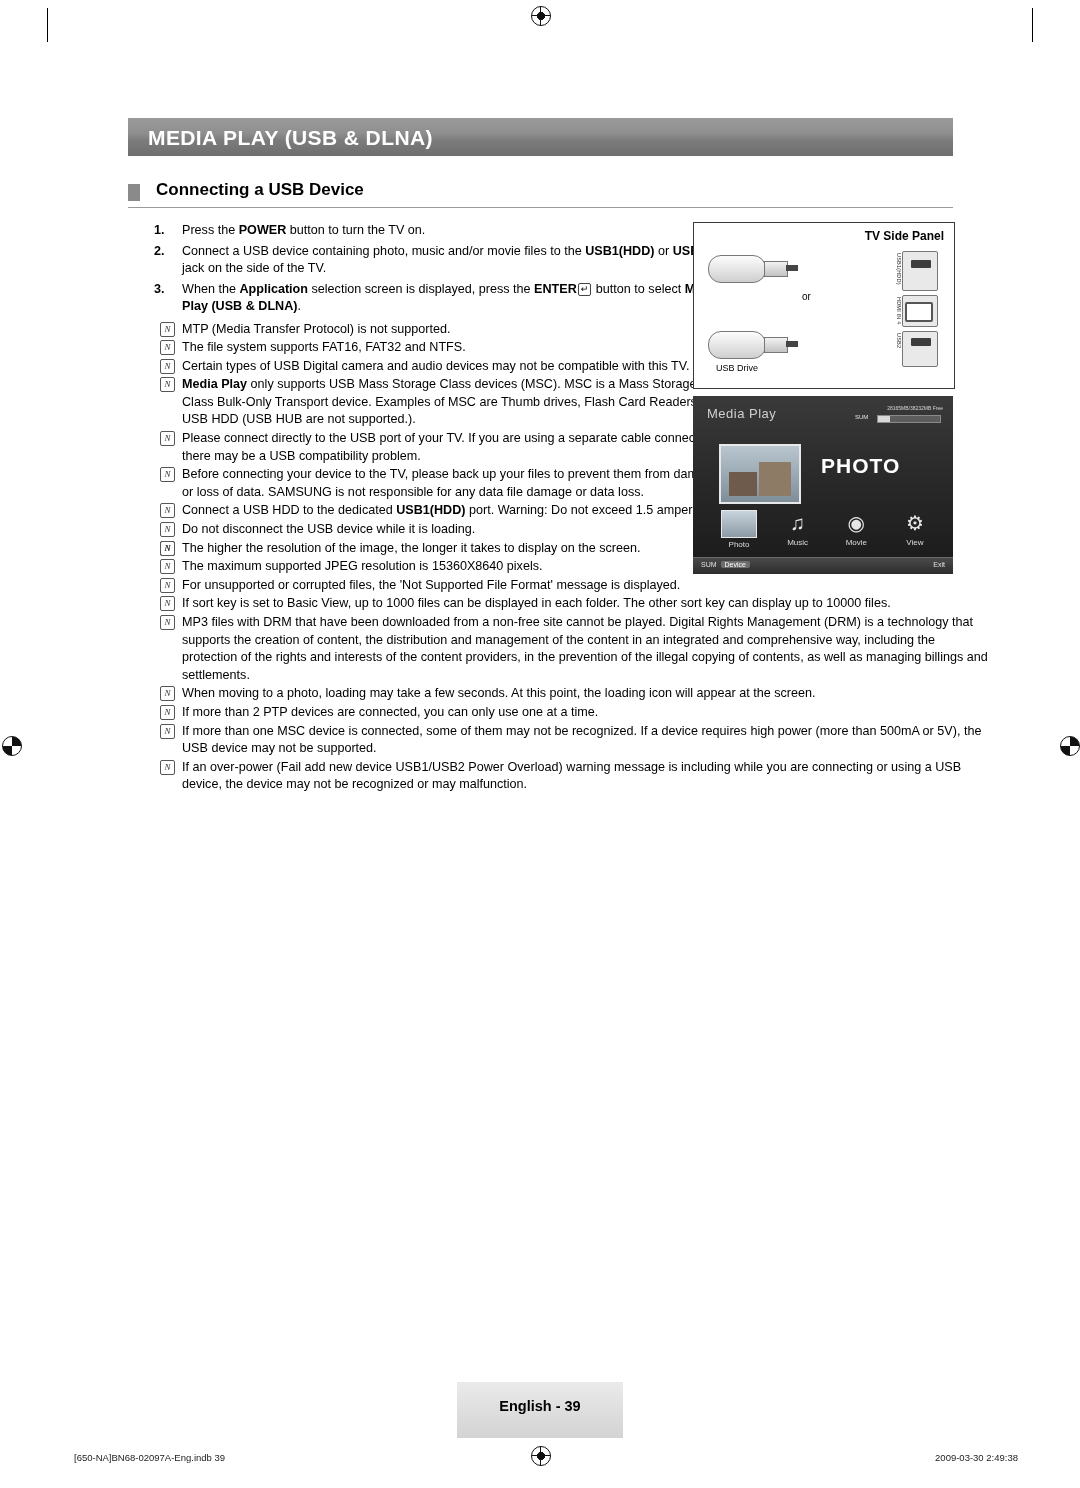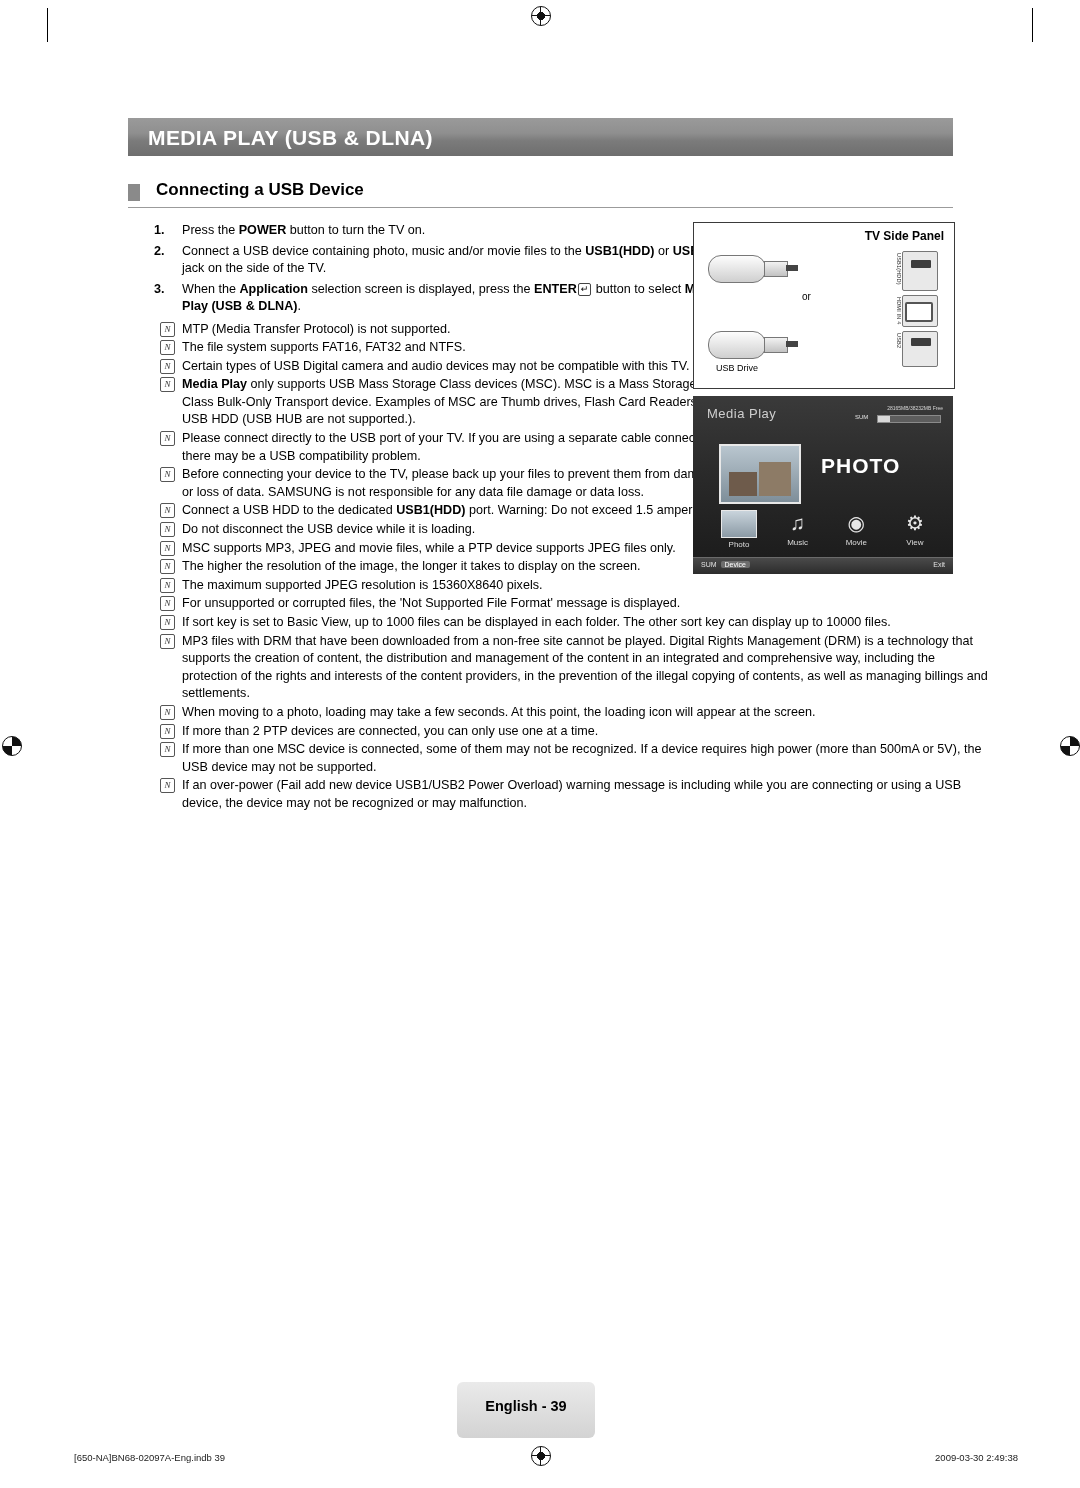--- a/index.html
+++ b/index.html
@@ -369,24 +369,23 @@
   .fig-mediaplay .mp-footer .f-right {
     position: absolute; right: 8px; top: 3px;
     font-size: 7px; color: #e0e0e0;
   }
 
   
   .page-tab {
     position: absolute;
     left: 457px;
     top: 1382px;
-    width: 138px;
+    width: 166px;
     height: 56px;
     background: linear-gradient(to bottom, #eaeaea, #d3d3d3);
-    border-radius: 6px;
   }
   .page-tab .t {
     position: absolute;
     left: 0; right: 0;
     top: 16px;
     text-align: center;
     font-size: 14.5px;
     font-weight: bold;
   }
   .footer-left {
@@ -436,21 +435,21 @@
       </div>
     <div id="notes" style="margin-top:5px;">
         <div class="note w-narrow"><span class="nmark">N</span><span>MTP (Media Transfer Protocol) is not supported.</span></div>
         <div class="note w-narrow"><span class="nmark">N</span><span>The file system supports FAT16, FAT32 and NTFS.</span></div>
         <div class="note w-narrow"><span class="nmark">N</span><span>Certain types of USB Digital camera and audio devices may not be compatible with this TV.</span></div>
         <div class="note w-narrow"><span class="nmark">N</span><span><b>Media Play</b> only supports USB Mass Storage Class devices (MSC). MSC is a Mass Storage Class Bulk-Only Transport device. Examples of MSC are Thumb drives, Flash Card Readers and USB HDD (USB HUB are not supported.).</span></div>
         <div class="note w-narrow"><span class="nmark">N</span><span>Please connect directly to the USB port of your TV. If you are using a separate cable connection, there may be a USB compatibility problem.</span></div>
         <div class="note w-narrow"><span class="nmark">N</span><span>Before connecting your device to the TV, please back up your files to prevent them from damage or loss of data. SAMSUNG is not responsible for any data file damage or data loss.</span></div>
         <div class="note w-narrow"><span class="nmark">N</span><span>Connect a USB HDD to the dedicated <b>USB1(HDD)</b> port. Warning: Do not exceed 1.5 amperes.</span></div>
         <div class="note w-narrow"><span class="nmark">N</span><span>Do not disconnect the USB device while it is loading.</span></div>
-        <div class="note w-wide"><span class="nmark">N</span><span>MSC supports MP3, JPEG and movie files, while a PTP device supports JPEG files only.</span></div>
+        <div class="note w-wide"><span class="nmark">N</span></div>
         <div class="note w-wide"><span class="nmark">N</span><span>The higher the resolution of the image, the longer it takes to display on the screen.</span></div>
         <div class="note w-wide"><span class="nmark">N</span><span>The maximum supported JPEG resolution is 15360X8640 pixels.</span></div>
         <div class="note w-wide"><span class="nmark">N</span><span>For unsupported or corrupted files, the 'Not Supported File Format' message is displayed.</span></div>
         <div class="note w-wide"><span class="nmark">N</span><span>If sort key is set to Basic View, up to 1000 files can be displayed in each folder. The other sort key can display up to 10000 files.</span></div>
         <div class="note w-wide"><span class="nmark">N</span><span>MP3 files with DRM that have been downloaded from a non-free site cannot be played. Digital Rights Management (DRM) is a technology that supports the creation of content, the distribution and management of the content in an integrated and comprehensive way, including the protection of the rights and interests of the content providers, in the prevention of the illegal copying of contents, as well as managing billings and settlements.</span></div>
         <div class="note w-wide"><span class="nmark">N</span><span>When moving to a photo, loading may take a few seconds. At this point, the loading icon will appear at the screen.</span></div>
         <div class="note w-wide"><span class="nmark">N</span><span>If more than 2 PTP devices are connected, you can only use one at a time.</span></div>
         <div class="note w-wide"><span class="nmark">N</span><span>If more than one MSC device is connected, some of them may not be recognized. If a device requires high power (more than 500mA or 5V), the USB device may not be supported.</span></div>
         <div class="note w-wide"><span class="nmark">N</span><span>If an over-power (Fail add new device USB1/USB2 Power Overload) warning message is including while you are connecting or using a USB device, the device may not be recognized or may malfunction.</span></div>
       </div>

